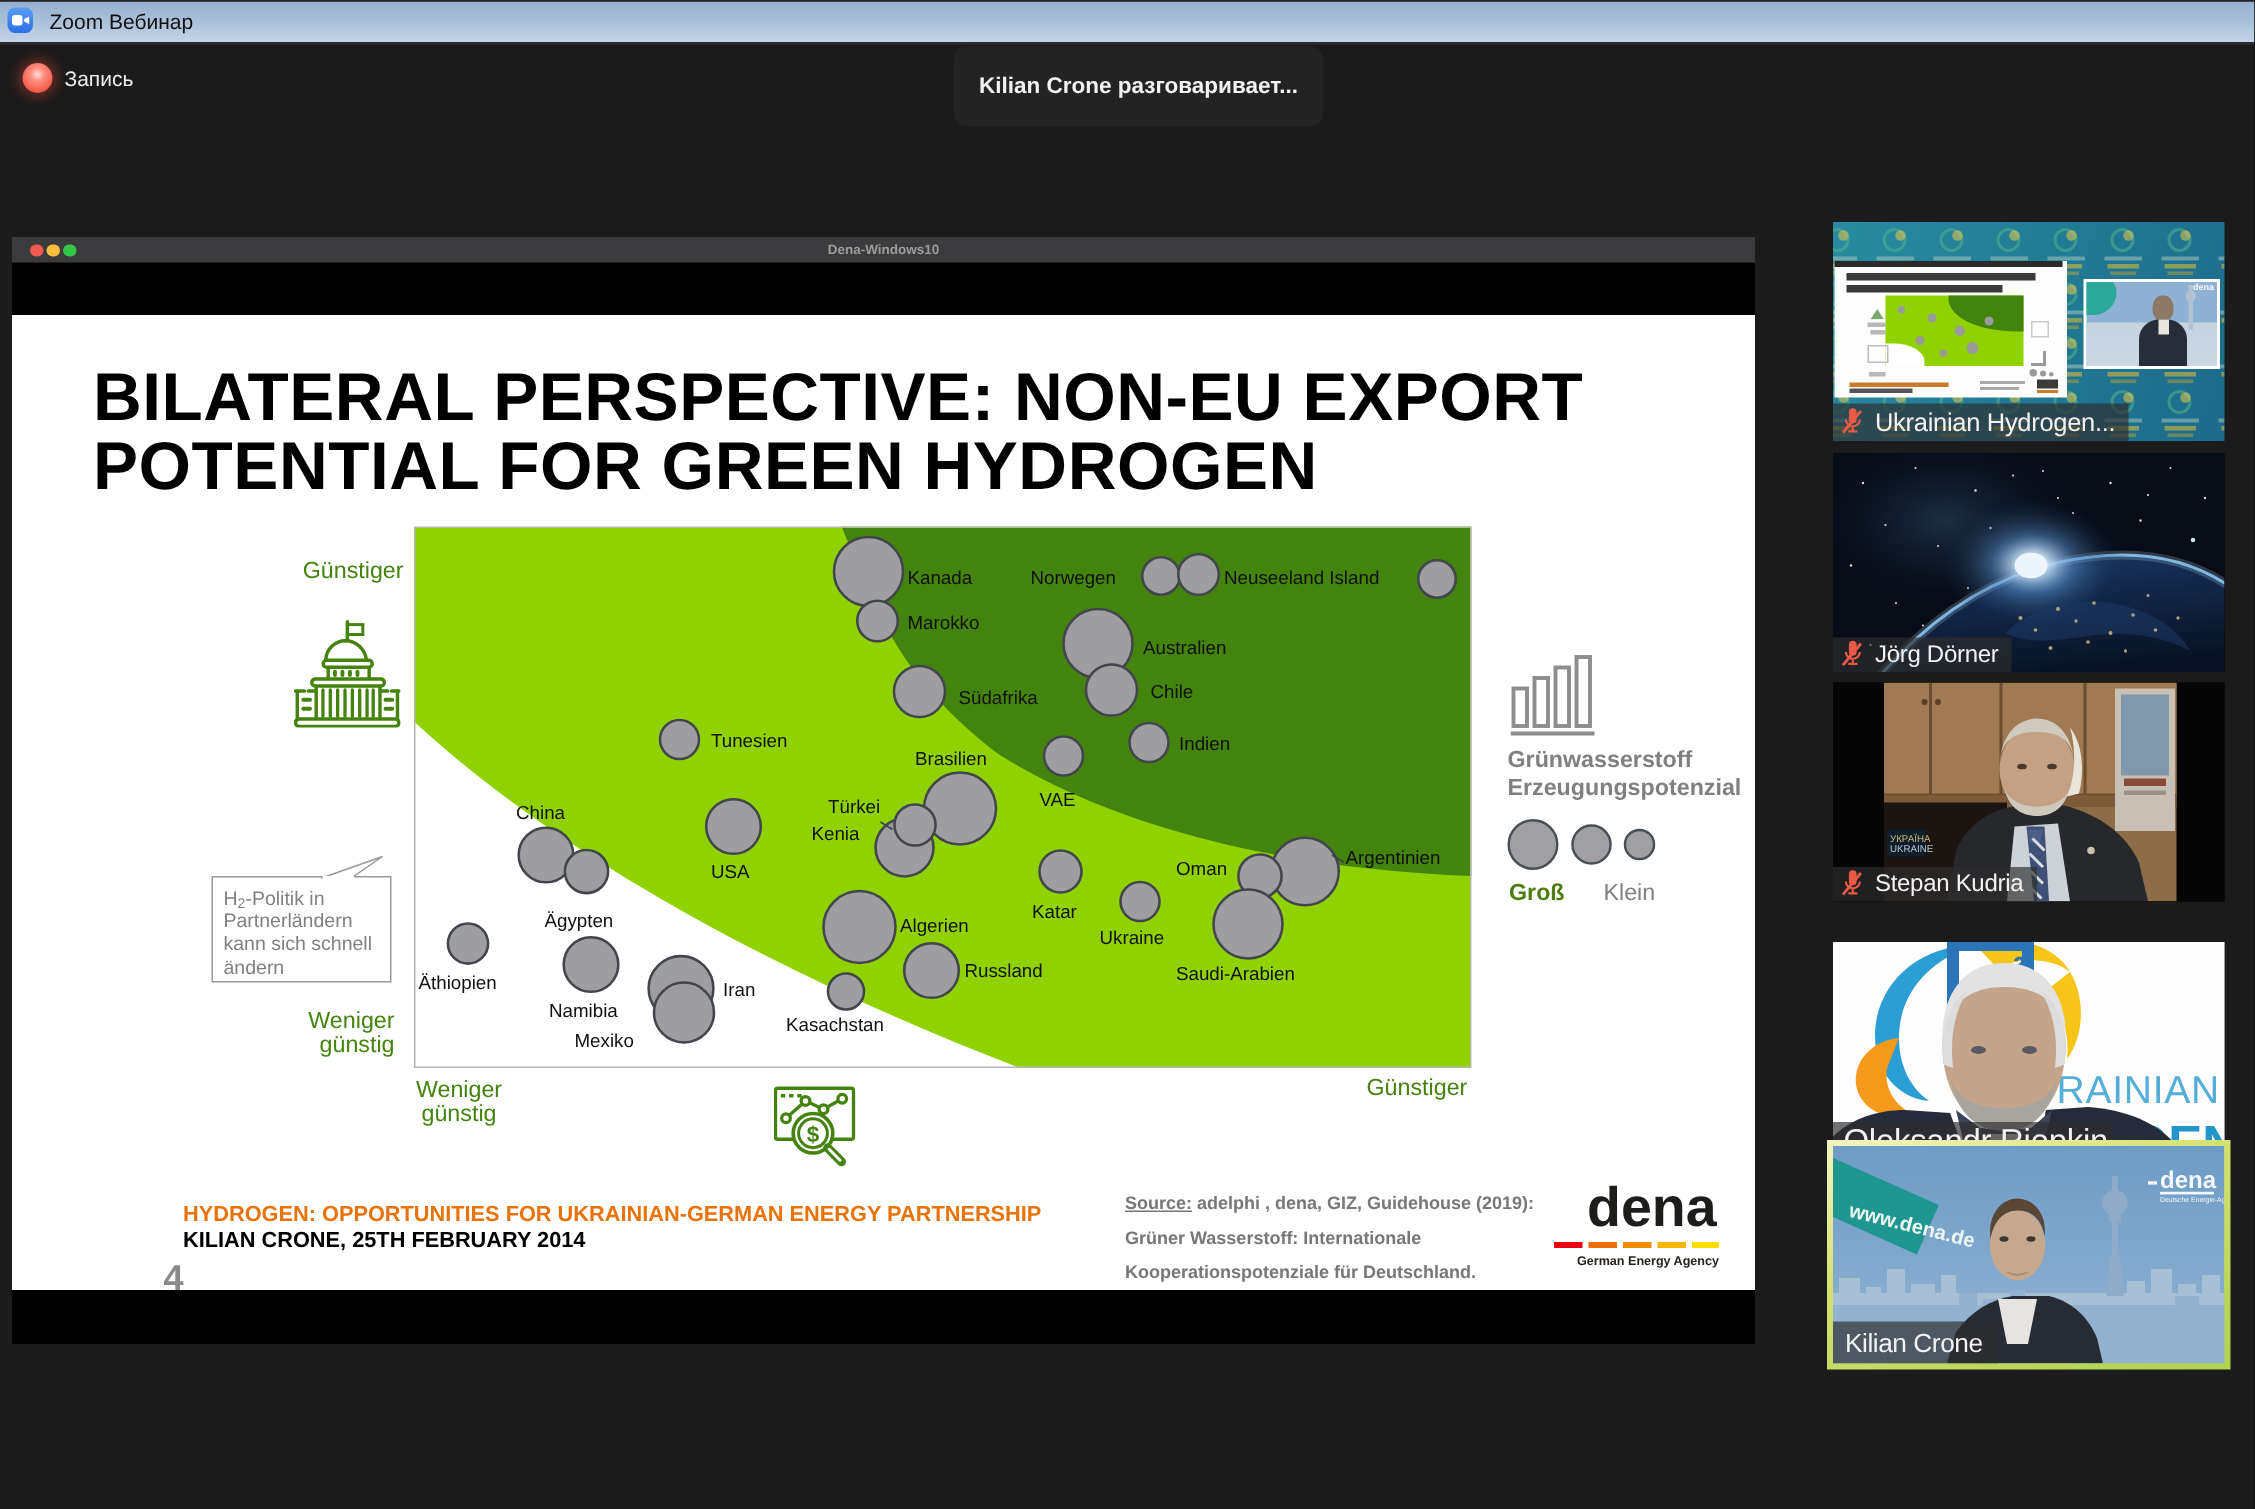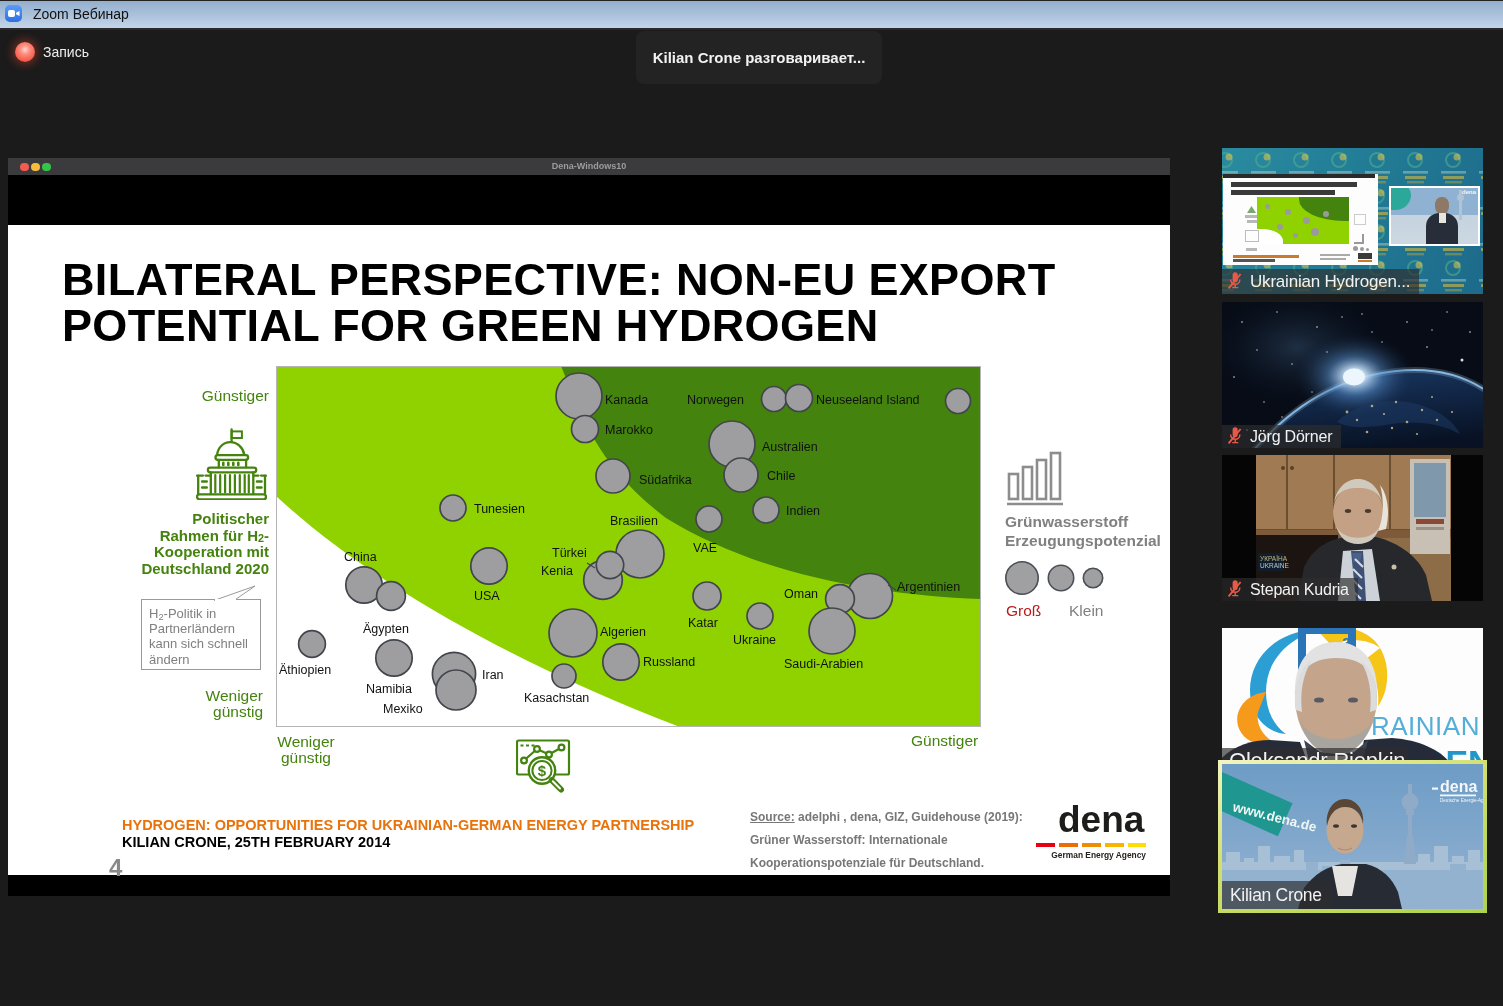--- a/index.html
+++ b/index.html
@@ -14,21 +14,21 @@
 
 #recdot{left:15px;top:42px;width:20px;height:20px;border-radius:50%;background:radial-gradient(circle at 50% 38%,#ffd9d4 0%,#ff8d7e 30%,#f55b4a 70%,#e04a3a 100%);box-shadow:0 0 8px 3px rgba(220,70,50,.4);}
 #rectext{left:43px;top:44px;font-size:14px;color:#ededed;}
 
 #tooltip{left:636px;top:31px;width:246px;height:53px;background:#232323;border-radius:8px;color:#f2f2f2;font-size:15px;font-weight:bold;text-align:center;line-height:53px;}
 
 #win{left:8px;top:158px;width:1162px;height:738px;background:#000;}
 #wtitle{left:0;top:0;width:1162px;height:17px;background:#3b3b3d;}
 .tl{position:absolute;top:4.5px;width:8.5px;height:8.5px;border-radius:50%;}
 #wtname{position:absolute;left:0;right:0;top:3px;text-align:center;font-size:9px;color:#9c9c9c;font-weight:bold;}
-#slide{left:0;top:52px;width:1162px;height:650px;background:#fff;margin-top:15px;}
+#slide{left:0;top:52px;width:1162px;height:650px;background:#fff;}
 #stitle{left:54px;top:32px;width:1080px;font-size:45px;line-height:45.5px;font-weight:bold;color:#000;letter-spacing:0.35px;}
 .green{color:#44830e;}
 .sub{font-size:72%;line-height:0;position:relative;top:0.18em;}
 .bubblebox{background:#fff;border:1px solid #999;color:#808080;font-size:13px;line-height:15.2px;}
 
 .thumb{position:absolute;left:1222px;width:261px;height:146px;overflow:hidden;}
 .nlabel{position:absolute;left:0;bottom:0;background:rgba(45,45,45,.68);color:#f2f2f2;font-size:16px;letter-spacing:-0.2px;height:23px;padding:0 9px 0 5px;display:flex;align-items:center;gap:7px;}
 .micoff{width:16px;height:20px;flex:0 0 16px;}
 </style>
 </head>
@@ -141,21 +141,20 @@
           <g stroke-width="2.2">
               <path d="M19.3,47 v17.5 M24.2,47 v17.5 M29.1,47 v17.5 M34,47 v17.5 M38.9,47 v17.5 M43.8,47 v17.5 M48.7,47 v17.5 M52.8,47 v17.5"></path>
             </g>
           <g stroke-width="2.6">
               <path d="M6.2,53.5 h4.5 M6.2,59.5 h4.5 M61,53.5 h4.5 M61,59.5 h4.5"></path>
             </g>
           <rect x="1" y="66.3" width="69" height="5" rx="2.5"></rect>
         </g>
       </svg>
     </div>
-    <div class="abs green" style="left:41px;top:286px;width:220px;text-align:right;font-size:15px;font-weight:bold;line-height:16.5px;">Politischer<br>Rahmen für H<span class="sub">2</span>-<br>Kooperation mit<br>Deutschland 2020</div>
     <div class="abs bubblebox" style="left:133px;top:374px;width:118px;height:69px;">
       <svg class="abs" style="left:70px;top:-15px;" width="48" height="16">
           <path d="M2,15.5 L43,1 L22,15.5" fill="#fff" stroke="#999" stroke-width="1"></path>
           <path d="M3,15 h21" fill="none" stroke="#fff" stroke-width="2"></path>
         </svg>
       <div style="padding:6px 0 0 7px;">H<span class="sub">2</span>-Politik in<br>Partnerländern<br>kann sich schnell<br>ändern</div>
     </div>
     <div class="abs green" style="left:105px;top:463px;width:150px;text-align:right;font-size:15.5px;line-height:16px;">Weniger<br>günstig</div>
 
     <div class="abs green" style="left:248px;top:509px;width:100px;text-align:center;font-size:15.5px;line-height:16px;">Weniger<br>günstig</div>
@@ -192,21 +191,21 @@
           <line x1="0" y1="56" x2="56" y2="56"></line>
         </g>
       </svg>
     </div>
     <div class="abs" style="left:997px;top:287px;font-size:15.5px;font-weight:bold;color:#808080;line-height:19px;">Grünwasserstoff<br>Erzeugungspotenzial</div>
     <svg class="abs" style="left:995px;top:335px;" width="110" height="38">
       <circle cx="19" cy="18" r="16.2" fill="#a0a0a2" stroke="#4a4f55" stroke-width="1.6"></circle>
       <circle cx="58" cy="18" r="12.7" fill="#a0a0a2" stroke="#4a4f55" stroke-width="1.6"></circle>
       <circle cx="90" cy="18" r="9.7" fill="#a0a0a2" stroke="#4a4f55" stroke-width="1.6"></circle>
     </svg>
-    <div class="abs" style="left:998px;top:377px;font-size:15.5px;color:#b91c1c;">Groß</div>
+    <div class="abs" style="left:998px;top:377px;font-size:15.5px;color:#4d7c0f;font-weight:bold;">Groß</div>
     <div class="abs" style="left:1061px;top:377px;font-size:15.5px;color:#808080;">Klein</div>
 
     <div class="abs" style="left:101px;top:629px;font-size:24px;font-weight:bold;color:#8a8a8a;">4</div>
     <div class="abs" style="left:114px;top:592px;font-size:14.5px;font-weight:bold;color:#e8730a;">HYDROGEN: OPPORTUNITIES FOR UKRAINIAN-GERMAN ENERGY PARTNERSHIP</div>
     <div class="abs" style="left:114px;top:609px;font-size:14.5px;font-weight:bold;color:#000;">KILIAN CRONE, 25TH FEBRUARY 2014</div>
     <div class="abs" style="left:742px;top:581px;font-size:12px;color:#777;line-height:22.8px;font-weight:bold;"><span style="text-decoration:underline;">Source:</span> adelphi , dena, GIZ, Guidehouse (2019):<br>Grüner Wasserstoff: Internationale<br>Kooperationspotenziale für Deutschland.</div>
     <div class="abs" id="denalogo" style="left:1028px;top:584px;width:118px;height:56px;">
       <div class="abs" style="left:22px;top:-10px;font-size:37px;font-weight:bold;color:#1d1d1b;">dena</div>
       <div class="abs" style="left:0px;top:33.5px;width:19px;height:4.5px;background:#e60012;"></div>
       <div class="abs" style="left:23px;top:33.5px;width:19px;height:4.5px;background:#ed6d05;"></div>

